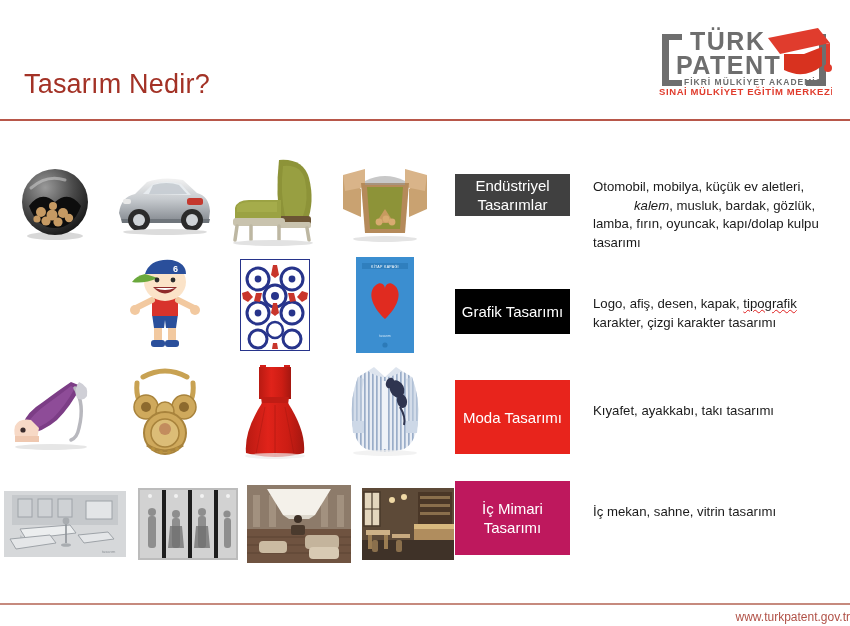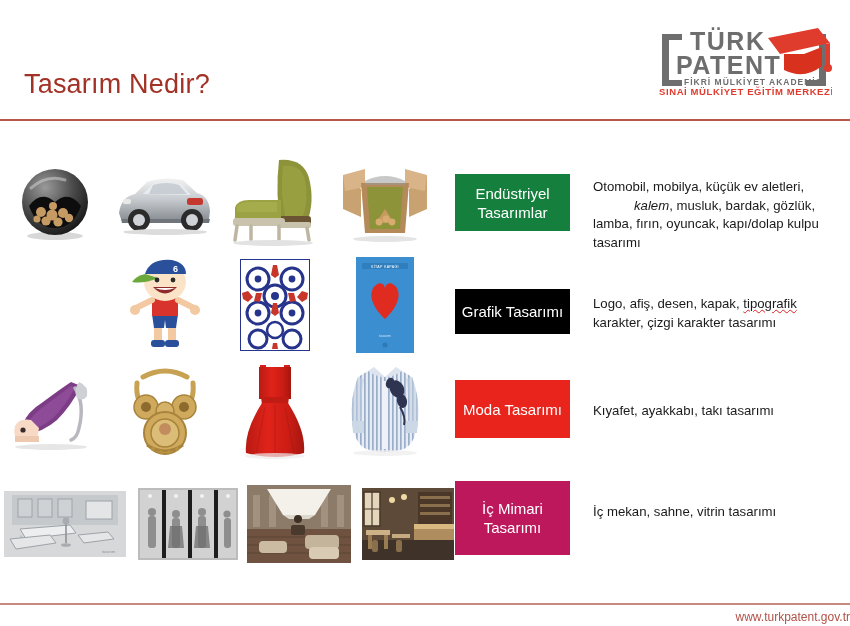--- a/index.html
+++ b/index.html
@@ -531,27 +531,27 @@
           <rect x="10" y="52" width="6" height="12" rx="2"></rect>
           <rect x="34" y="52" width="6" height="12" rx="2"></rect>
         </g>
       </svg>
     </div>
   </div>
 </div>
 
 <div class="cat">
 
-  <div class="cat-label" style="top:174px; height:57px; background:#15803d">Endüstriyel Tasarımlar</div>
+  <div class="cat-label" style="top:174px; height:42px; background:#404040">Endüstriyel Tasarımlar</div>
   <div class="cat-desc" style="top:178px">Otomobil, mobilya, küçük ev aletleri, <em>kalem</em>, musluk, bardak, gözlük, lamba, fırın, oyuncak, kapı/dolap kulpu tasarımı</div>
 
   <div class="cat-label" style="top:289px; height:45px; background:#000000">Grafik Tasarımı</div>
   <div class="cat-desc" style="top:295px">Logo, afiş, desen, kapak, <span class="spell">tipografik</span> karakter, çizgi karakter tasarımı</div>
 
-  <div class="cat-label" style="top:380px; height:58px; background:#e8241c">Moda Tasarımı</div>
+  <div class="cat-label" style="top:380px; height:74px; background:#e8241c">Moda Tasarımı</div>
   <div class="cat-desc" style="top:402px">Kıyafet, ayakkabı, takı tasarımı</div>
 
   <div class="cat-label" style="top:481px; height:74px; background:#be185d">İç Mimari Tasarımı</div>
   <div class="cat-desc" style="top:503px">İç mekan, sahne, vitrin tasarımı</div>
 </div>
 
 <div class="footer-rule"></div>
 <div class="footer-url">www.turkpatent.gov.tr</div>
 
 </body></html>

